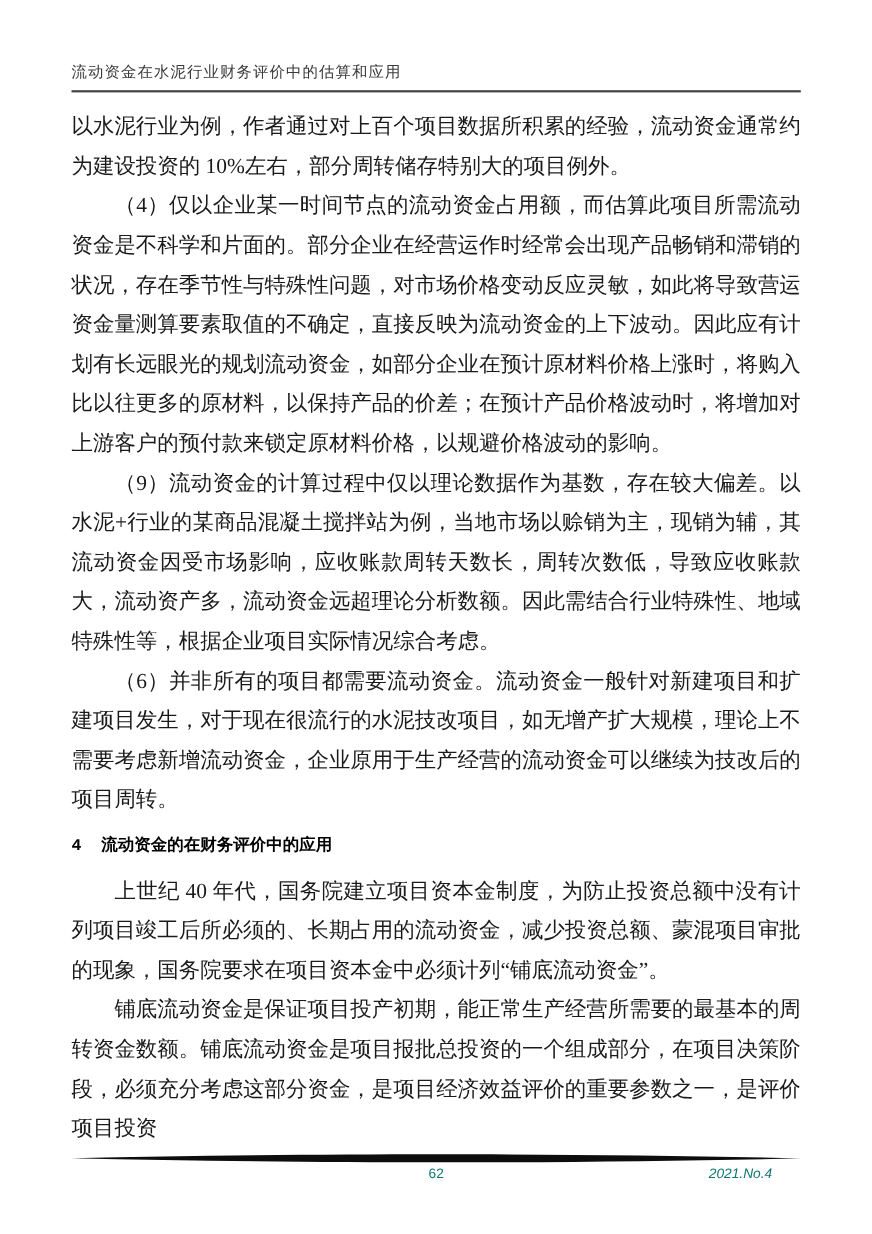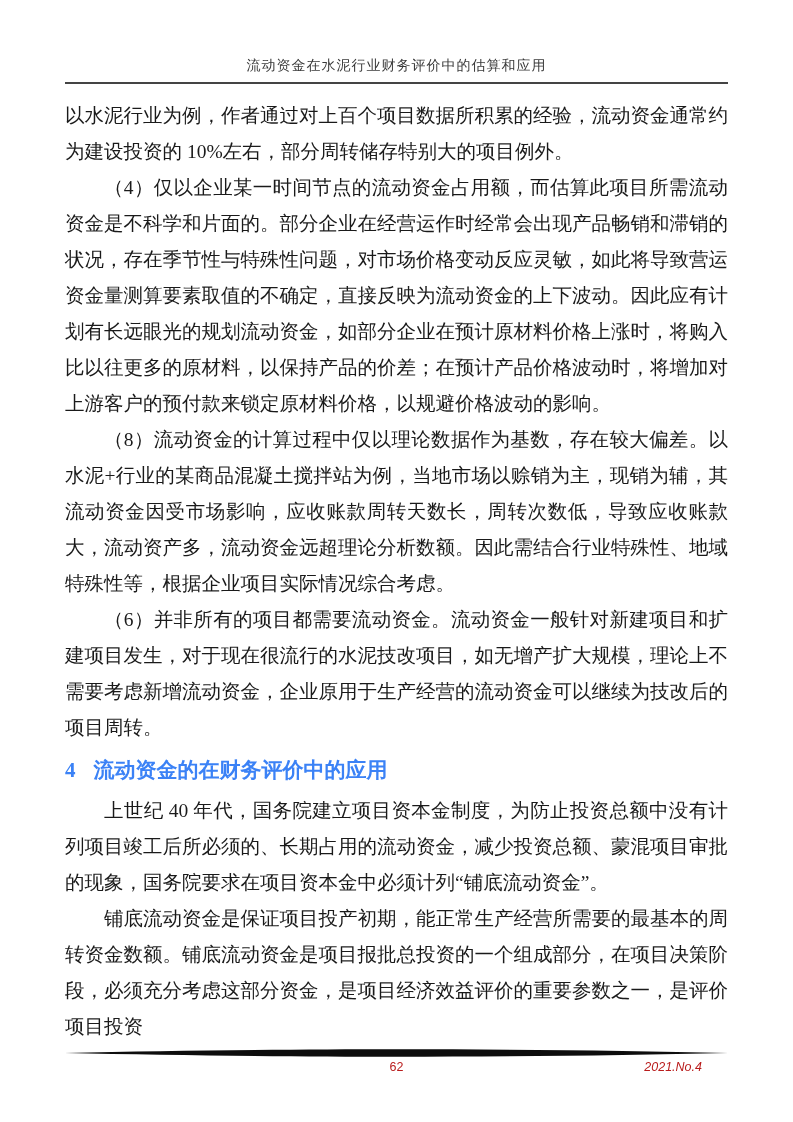--- a/index.html
+++ b/index.html
@@ -16,21 +16,21 @@
     font-family: "Liberation Serif", "DejaVu Serif", serif;
   }
   .content {
     position: absolute;
     left: 65px;
     width: 663px;
     top: 0;
   }
   .running-title {
     margin-top: 57px;
-    text-align: center;
+    text-align: left;
     font-size: 14px;
     letter-spacing: 1px;
     color: #3a3a3a;
     font-family: "Liberation Serif", "DejaVu Serif", serif;
   }
   .header-rule {
     margin: 7px 0 0 0;
     border: none;
     border-top: 2px solid #444444;
     height: 0;
@@ -44,25 +44,25 @@
   }
   .para {
     margin: 0;
     text-indent: 2em;
   }
   .para.no-indent {
     text-indent: 0;
   }
   .section-heading {
     margin: 9px 0 8px 0;
-    font-family: Liberation Serif, serif;
+    font-family: Liberation Mono, monospace;
     font-weight: bold;
-    font-size: 21px;
+    font-size: 15px;
     line-height: 30px;
-    color: #3b82f6;
+    color: #000000;
     text-indent: 0;
   }
   .section-heading .heading-number {
     margin-right: 18px;
   }
   .page-footer {
     position: absolute;
     left: 65px;
     width: 663px;
     top: 1048px;
@@ -71,21 +71,21 @@
     display: block;
     width: 663px;
     height: 10px;
   }
   .footer-row {
     position: relative;
     margin-top: 2px;
     height: 18px;
     font-family: "Liberation Sans", "DejaVu Sans", sans-serif;
     font-size: 12.5px;
-    color: #b91c1c;
+    color: #0f766e;
   }
   .footer-page-number {
     position: absolute;
     left: 0;
     right: 0;
     text-align: center;
   }
   .footer-issue {
     position: absolute;
     right: 26px;
@@ -100,21 +100,21 @@
   <div class="content">
 
     <header>
       <div class="running-title">流动资金在水泥行业财务评价中的估算和应用</div>
       <hr class="header-rule">
     </header>
 
     <main class="body-text">
       <p class="para no-indent">以水泥行业为例，作者通过对上百个项目数据所积累的经验，流动资金通常约为建设投资的 10%左右，部分周转储存特别大的项目例外。</p>
       <p class="para">（4）仅以企业某一时间节点的流动资金占用额，而估算此项目所需流动资金是不科学和片面的。部分企业在经营运作时经常会出现产品畅销和滞销的状况，存在季节性与特殊性问题，对市场价格变动反应灵敏，如此将导致营运资金量测算要素取值的不确定，直接反映为流动资金的上下波动。因此应有计划有长远眼光的规划流动资金，如部分企业在预计原材料价格上涨时，将购入比以往更多的原材料，以保持产品的价差；在预计产品价格波动时，将增加对上游客户的预付款来锁定原材料价格，以规避价格波动的影响。</p>
-      <p class="para">（8）流动资金的计算过程中仅以理论数据作为基数，存在较大偏差。以水泥+行业的某商品混凝土搅拌站为例，当地市场以赊销为主，现销为辅，其流动资金因受市场影响，应收账款周转天数长，周转次数低，导致应收账款大，流动资产多，流动资金远超理论分析数额。因此需结合行业特殊性、地域特殊性等，根据企业项目实际情况综合考虑。</p>
+      <p class="para">（9）流动资金的计算过程中仅以理论数据作为基数，存在较大偏差。以水泥+行业的某商品混凝土搅拌站为例，当地市场以赊销为主，现销为辅，其流动资金因受市场影响，应收账款周转天数长，周转次数低，导致应收账款大，流动资产多，流动资金远超理论分析数额。因此需结合行业特殊性、地域特殊性等，根据企业项目实际情况综合考虑。</p>
       <p class="para">（6）并非所有的项目都需要流动资金。流动资金一般针对新建项目和扩建项目发生，对于现在很流行的水泥技改项目，如无增产扩大规模，理论上不需要考虑新增流动资金，企业原用于生产经营的流动资金可以继续为技改后的项目周转。</p>
 
       <h2 class="section-heading">
         <span class="heading-number">4</span><span>流动资金的在财务评价中的应用</span>
       </h2>
 
       <p class="para">上世纪 40 年代，国务院建立项目资本金制度，为防止投资总额中没有计列项目竣工后所必须的、长期占用的流动资金，减少投资总额、蒙混项目审批的现象，国务院要求在项目资本金中必须计列“铺底流动资金”。</p>
       <p class="para">铺底流动资金是保证项目投产初期，能正常生产经营所需要的最基本的周转资金数额。铺底流动资金是项目报批总投资的一个组成部分，在项目决策阶段，必须充分考虑这部分资金，是项目经济效益评价的重要参数之一，是评价项目投资</p>
     </main>
 

